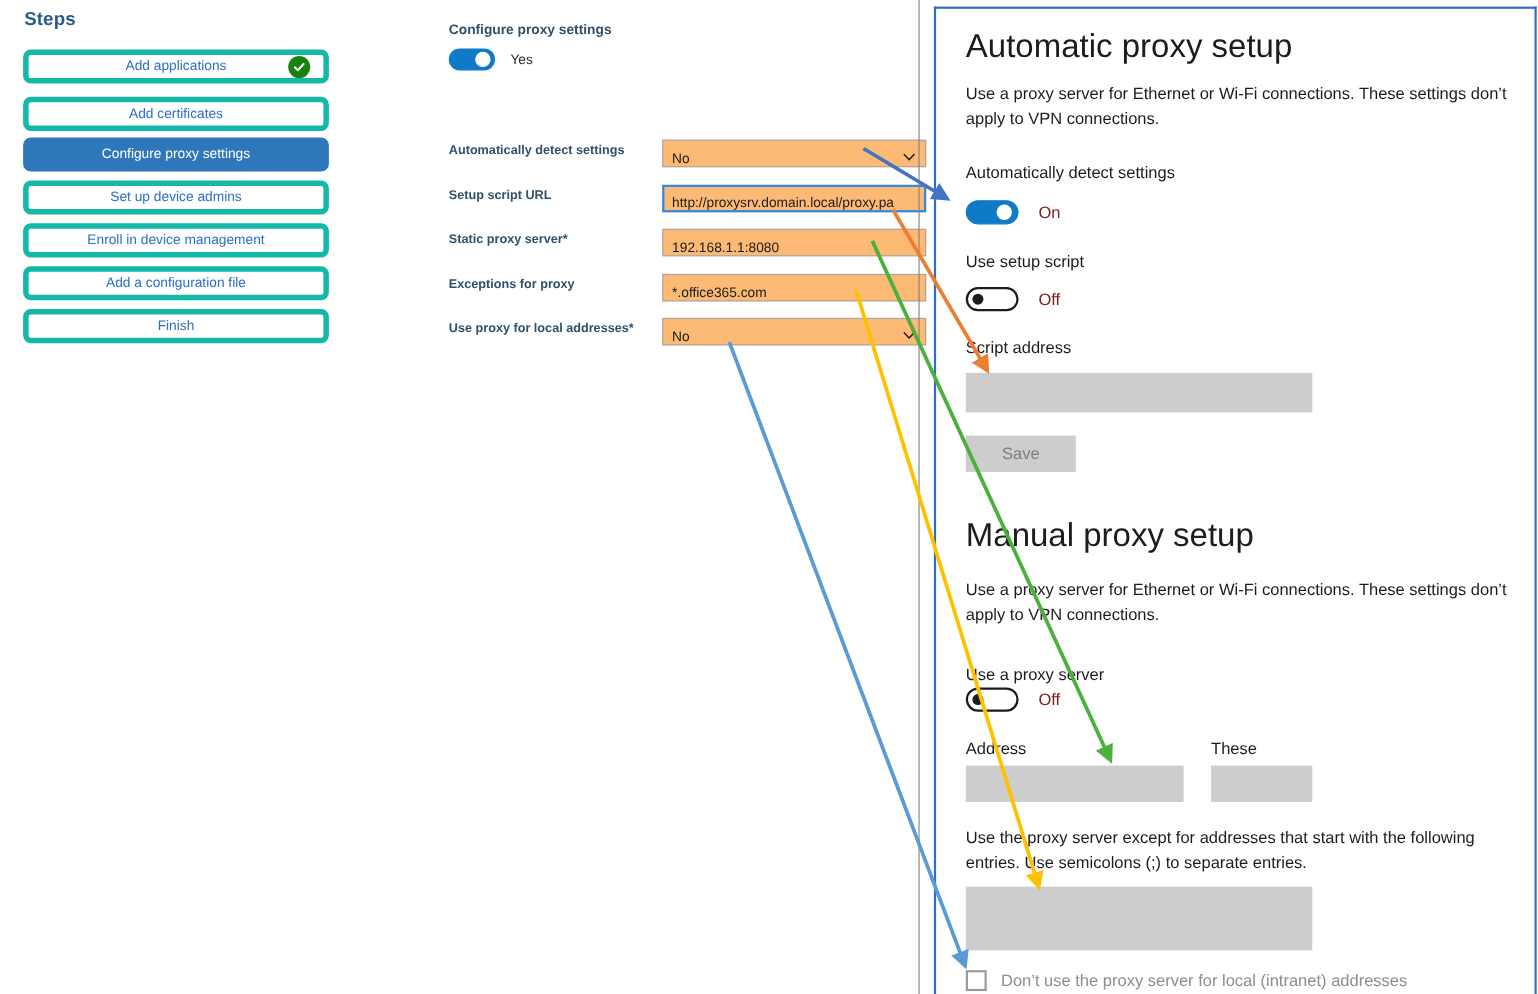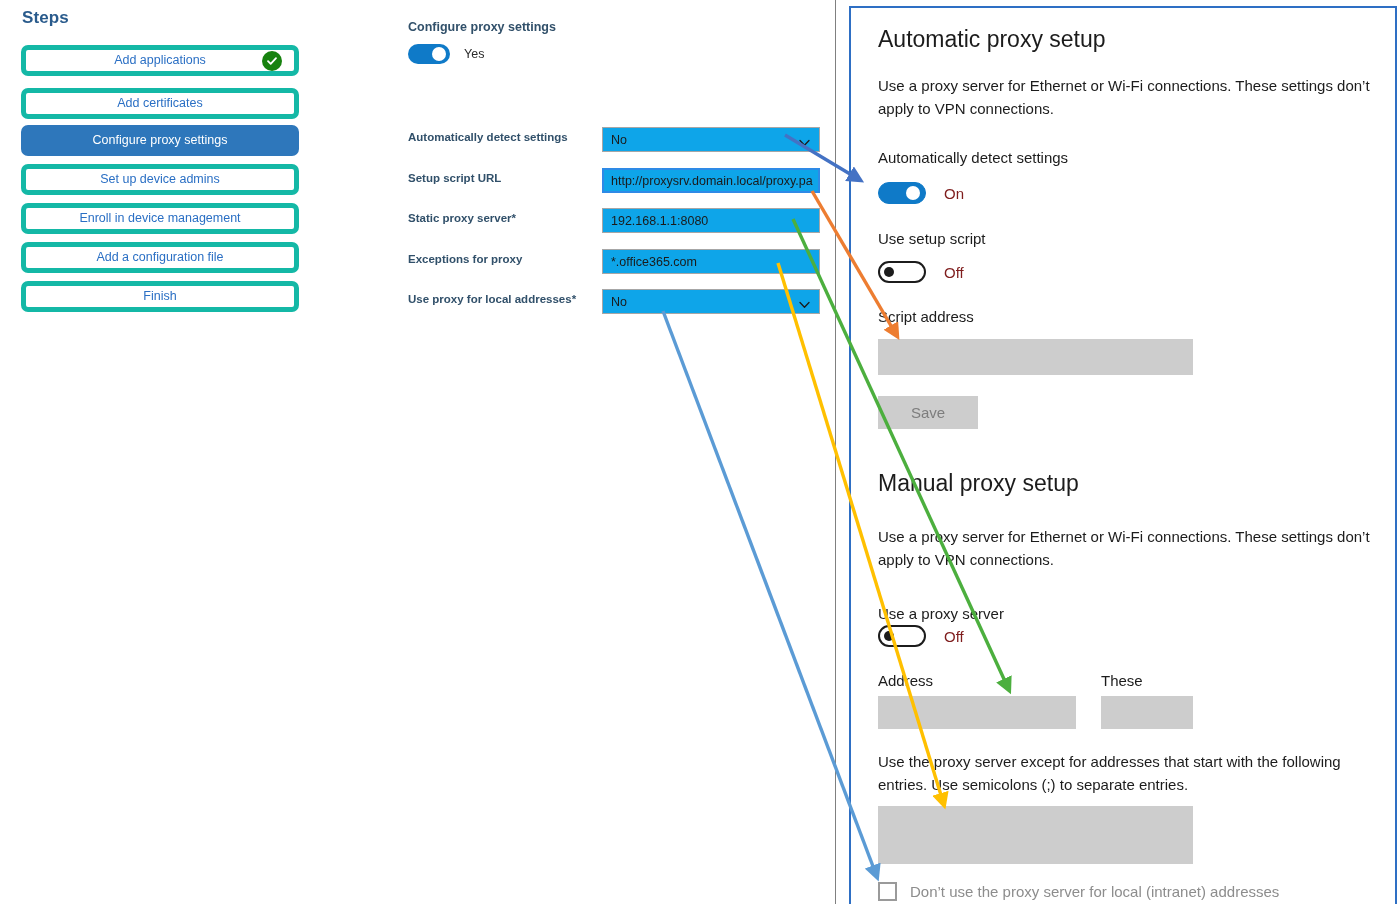--- a/index.html
+++ b/index.html
@@ -114,29 +114,29 @@
     font-size: 11.5px;
     font-weight: bold;
     color: #31506a;
     white-space: nowrap;
   }
   .req-star { color:#31506a; font-weight: bold; }
   .form-field {
     position: absolute;
     left: 262px;
     top: 0;
-    width: 218px;
+    width: 240px;
     height: 25px;
     box-sizing: border-box;
     border: 1px solid #a6a6a6;
-    background: #0ea5e9;
+    background: #fdba74;
     font-size: 12.5px;
     color: #1b1b1b;
     display: flex;
-    align-items: center;
+    align-items: flex-end;
     padding-left: 8px;
     overflow: hidden;
     white-space: nowrap;
   }
   .form-field.focused {
     border: 2px solid #2e8ae6;
     padding-left: 7px;
   }
   .form-field.select .caret {
     position: absolute;
@@ -161,21 +161,21 @@
     box-sizing: border-box;
     border-left: 2px solid #2e6fc4;
     border-top: 2px solid #2e6fc4;
     border-right: 2px solid #2e6fc4;
     background: #ffffff;
     overflow: hidden;
   }
   .sec-heading {
     position: absolute;
     left: 27px;
-    font-size: 23px;
+    font-size: 30px;
     font-weight: normal;
     color: #1c1c1c;
     text-align: center;
   }
   .sec-desc {
     position: absolute;
     left: 27px;
     width: 500px;
     font-size: 15px;
     line-height: 23px;

